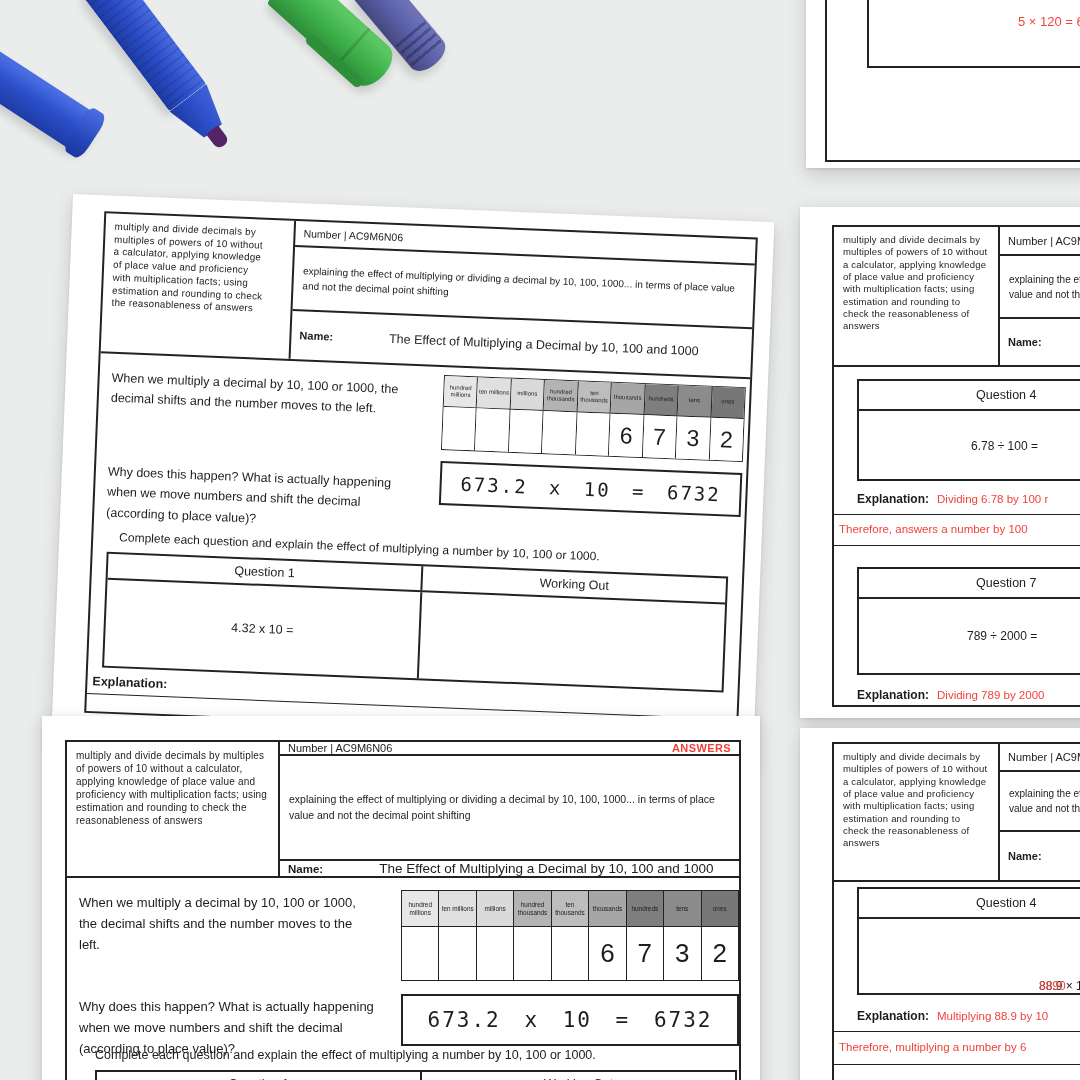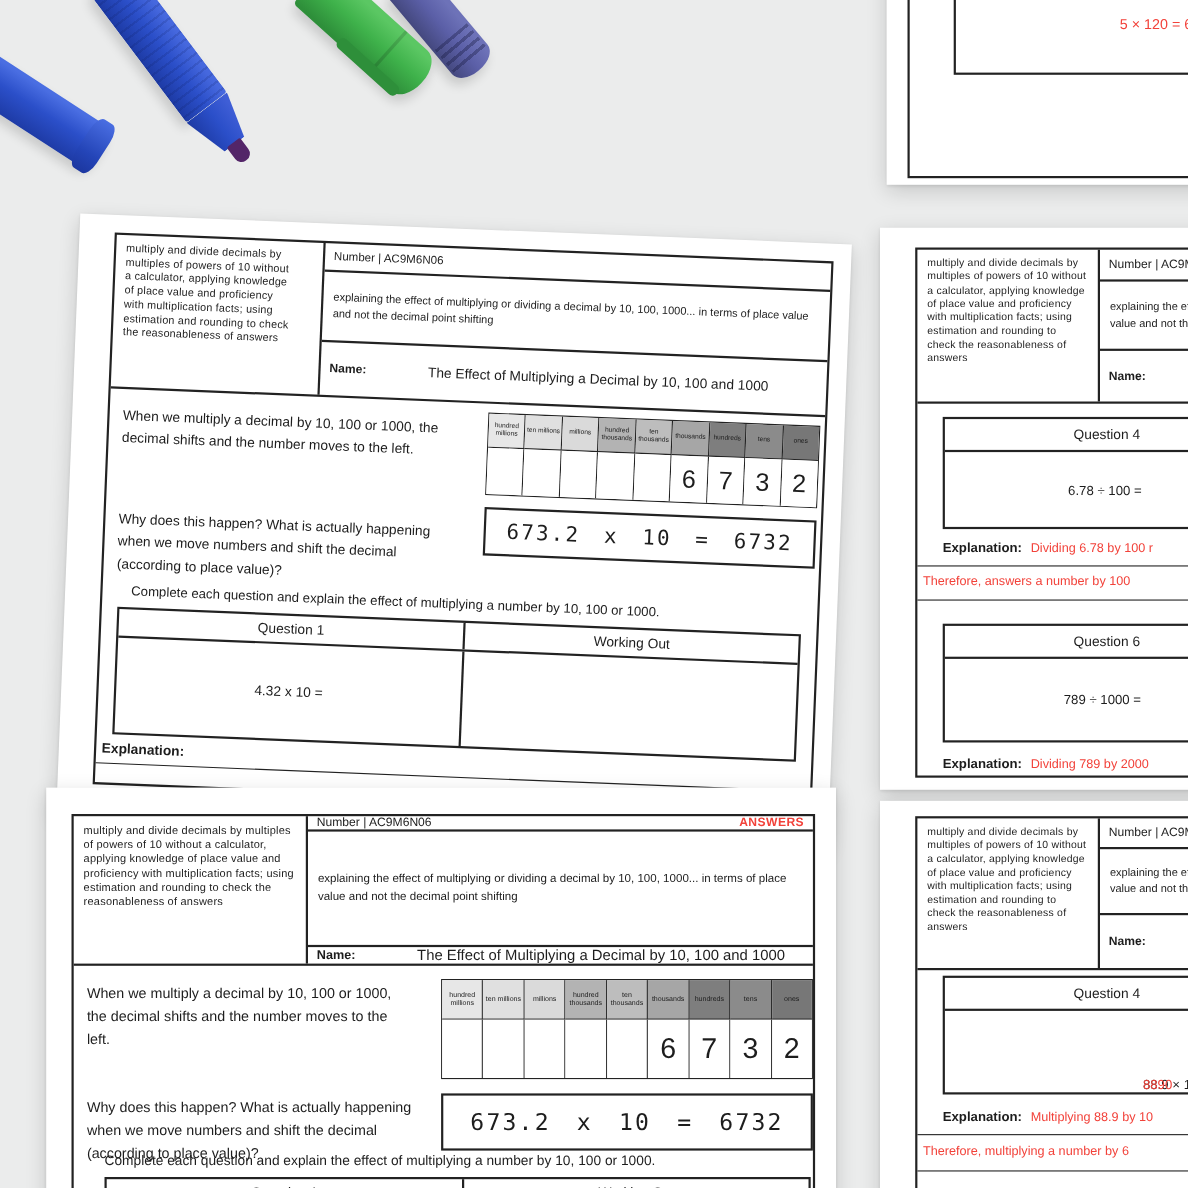--- a/index.html
+++ b/index.html
@@ -237,24 +237,24 @@
           </div>
       </div>
       <div class="exp-row rm-exp1">
         <span class="explab">Explanation:</span><span class="redtxt">Dividing 6.78 by 100 r</span>
       </div>
       <div class="hrule rm-hr1"></div>
       <div class="therefore redtxt rm-ther">Therefore, answers a number by 100</div>
       <div class="hrule rm-hr2"></div>
       <div class="qb rm-q5">
         <div class="qb-h">
-            <span>Question 6</span>
+            <span>Question 7</span>
           </div>
         <div class="qb-b">
-            <span>789 ÷ 1000 =</span>
+            <span>789 ÷ 2000 =</span>
           </div>
       </div>
       <div class="exp-row rm-exp2">
         <span class="explab">Explanation:</span><span class="redtxt">Dividing 789 by 2000</span>
       </div>
     </div>
   </section>
 
   <section class="paper mid z4">
     <div class="frame mid-frame">

